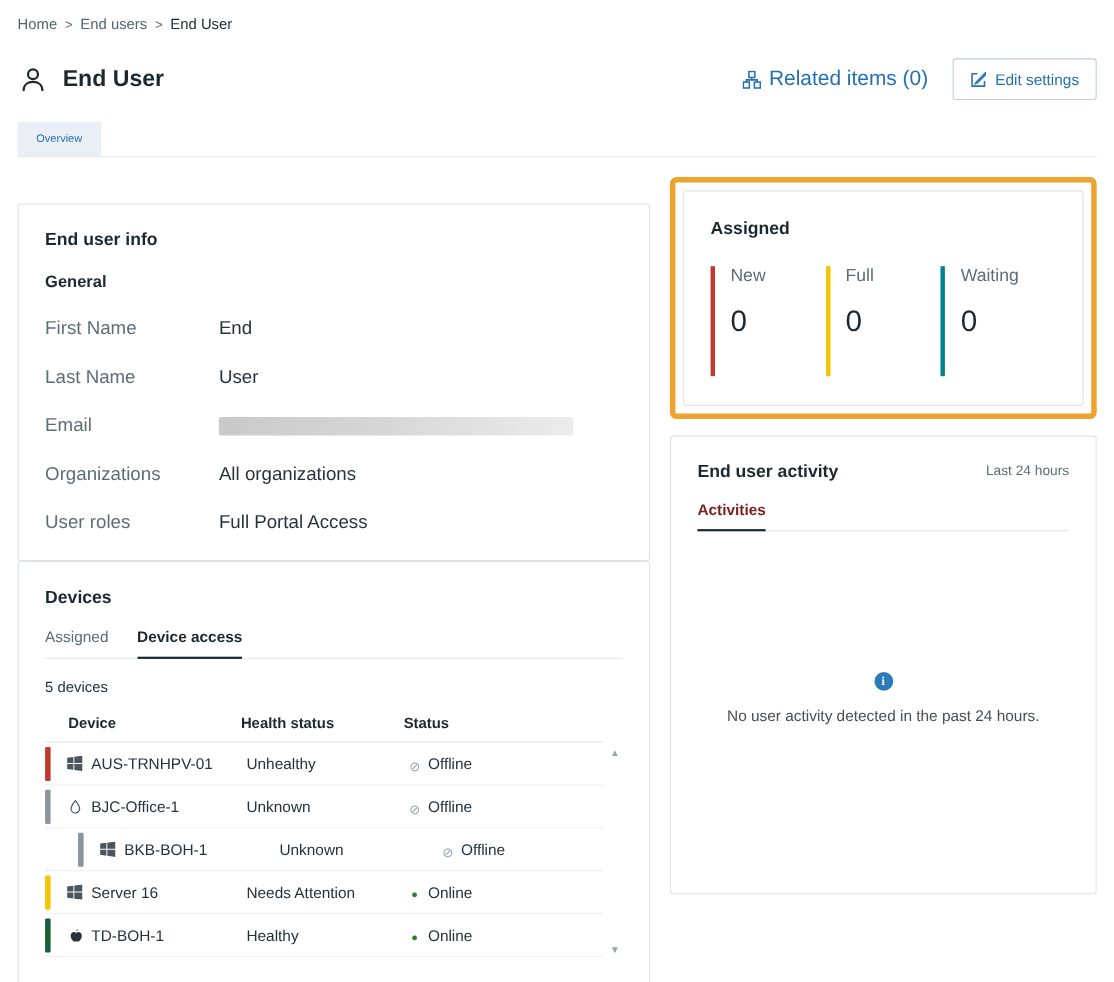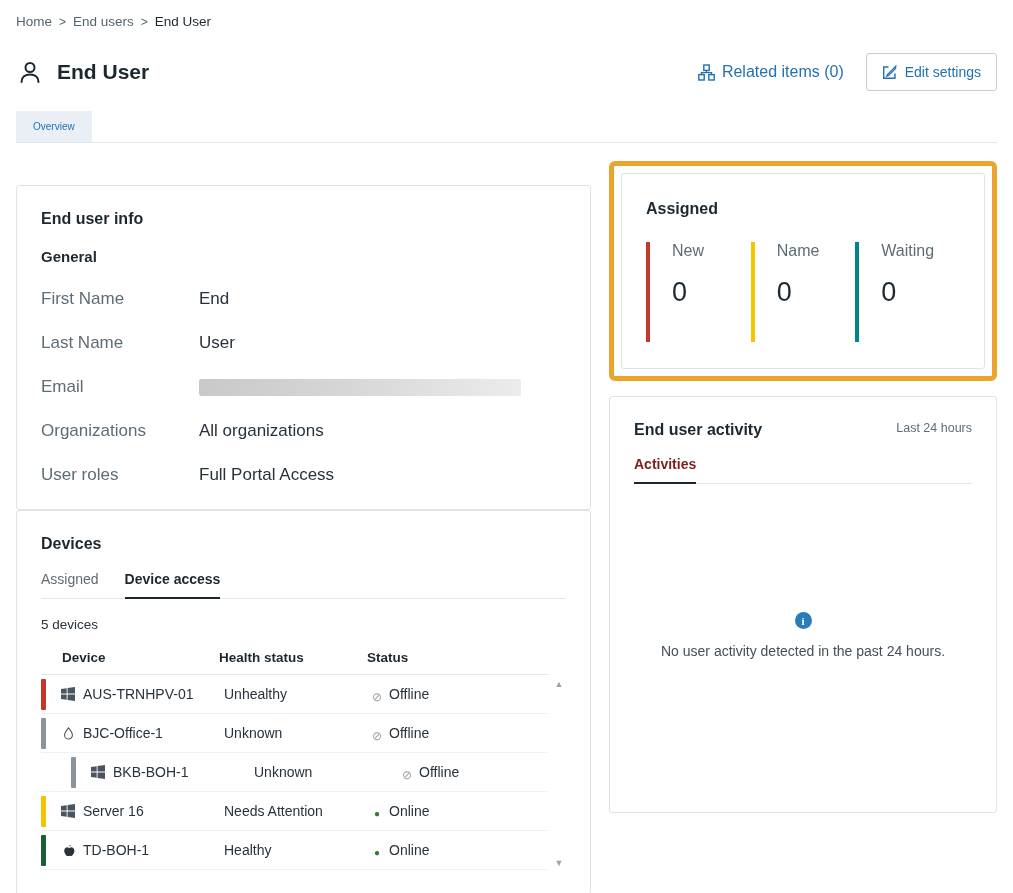--- a/index.html
+++ b/index.html
@@ -17,21 +17,21 @@
   .crumb-link { color: #55656f; cursor: pointer; }
   .crumb-sep { color: #55656f; font-size: 12px; }
   .crumb-current { color: #1c2830; }
 
   
   .header-row { display: flex; align-items: center; justify-content: space-between; margin-top: 24px; }
   .header-left { display: flex; align-items: center; gap: 13px; }
   .person-icon svg { display: block; }
   .page-title { font-size: 21px; font-weight: bold; color: #1c2830; }
   .header-right { display: flex; align-items: center; gap: 22px; }
-  .related-items { display: flex; align-items: center; gap: 7px; color: #2271b1; font-size: 16px; cursor: pointer; }
+  .related-items { display: flex; align-items: center; gap: 7px; color: #2271b1; font-size: 19px; cursor: pointer; }
   .edit-settings-btn {
     display: flex; align-items: center; gap: 8px;
     border: 1px solid #c4cdd5; border-radius: 3px; background: #fff;
     color: #2271b1; font-size: 14px; height: 38px; padding: 4px 15px; cursor: pointer;
     font-family: "Liberation Sans", sans-serif;
   }
 
   
   .tabbar { margin-top: 20px; border-bottom: 1px solid #e2e7eb; padding: 0; }
   .top-tab {
@@ -88,21 +88,21 @@
 
   .scrollbar { position: absolute; right: 0; top: 36px; bottom: 0; width: 14px; display: flex; flex-direction: column; justify-content: space-between; align-items: center; padding: 2px 0; }
   .scroll-arrow { color: #9aa4ab; font-size: 9px; line-height: 9px; cursor: pointer; }
 
   
   .highlight-wrap {
     border: 5px solid #eda42f; border-radius: 6px; padding: 7px; margin-bottom: 15px;
   }
   .ticketing-card { padding: 26px 24px; }
   .stats-row { display: flex; margin-top: 24px; }
-  .stat { width: 107px; border-left: 4px solid #ccc; padding-left: 22px; height: 100px; display: flex; flex-direction: column; }
+  .stat { width: 107px; border-left: 4px solid #ccc; padding-left: 14px; height: 100px; display: flex; flex-direction: column; }
   .stat-new { border-left-color: #c0392b; }
   .stat-open { border-left-color: #f5c400; }
   .stat-waiting { border-left-color: #00838f; }
   .stat-label { font-size: 16px; color: #5e6c76; }
   .stat-value { font-size: 27px; color: #1c2830; margin-top: 17px; }
 
   
   .activity-card { min-height: 417px; }
   .activity-head { display: flex; justify-content: space-between; align-items: flex-start; }
   .timeframe { font-size: 12.5px; color: #5e6c76; }
@@ -301,21 +301,21 @@
 
       <div class="highlight-wrap">
         <div class="card ticketing-card">
           <div class="card-title">Assigned</div>
           <div class="stats-row">
             <div class="stat stat-new">
               <span class="stat-label">New</span>
               <span class="stat-value">0</span>
             </div>
             <div class="stat stat-open">
-              <span class="stat-label">Name</span>
+              <span class="stat-label">Full</span>
               <span class="stat-value">0</span>
             </div>
             <div class="stat stat-waiting">
               <span class="stat-label">Waiting</span>
               <span class="stat-value">0</span>
             </div>
           </div>
         </div>
       </div>
 

